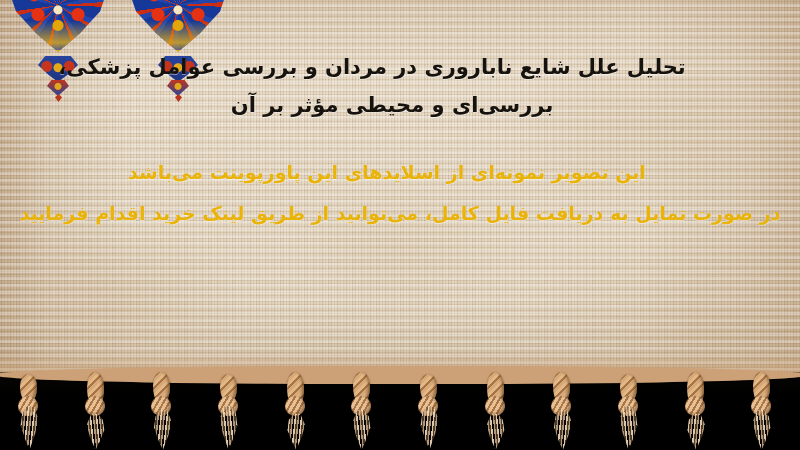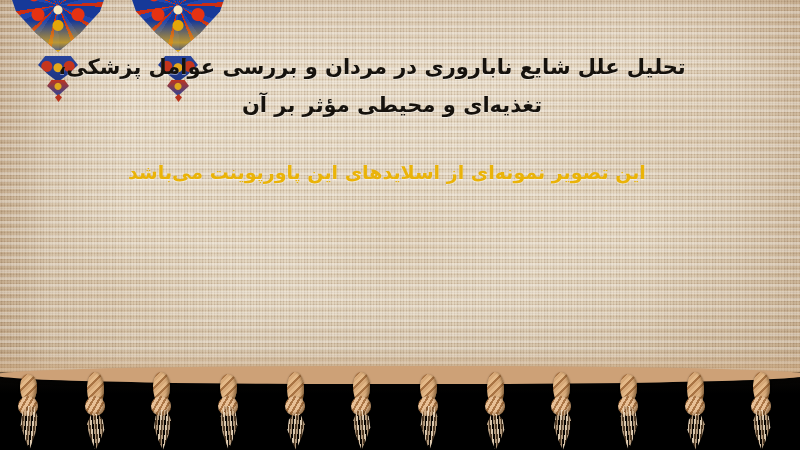--- a/index.html
+++ b/index.html
@@ -228,25 +228,26 @@
       <div class="pendant"></div>
       <div class="pendant2"></div>
       <div class="pendant3"></div>
     </div>
   </div>
 
   <div class="text-layer">
 
     <div class="title">
       <span class="tline l1">تحلیل علل شایع ناباروری در مردان و بررسی عوامل پزشکی،</span>
-      <span class="tline l2">تغذیه‌ای و محیطی مؤثر بر آن</span>
+      <span class="tline l2">بررسی‌ای و محیطی مؤثر بر آن</span>
     </div>
 
     <div class="body-block">
       <span class="bline b1">این تصویر نمونه‌ای از اسلایدهای این پاورپوینت می‌باشد</span>
+      <span class="bline b3">در صورت تمایل به دریافت فایل کامل، می‌توانید از طریق لینک خرید اقدام فرمایید</span>
     </div>
 
   </div>
 
   <div class="black-band"></div>
   <div class="selvedge-top-fade"></div>
   <div class="selvedge"></div>
   <div class="fringe">
       <div class="tassel v2" style="left: 12px;">
         <div class="knot"></div>

